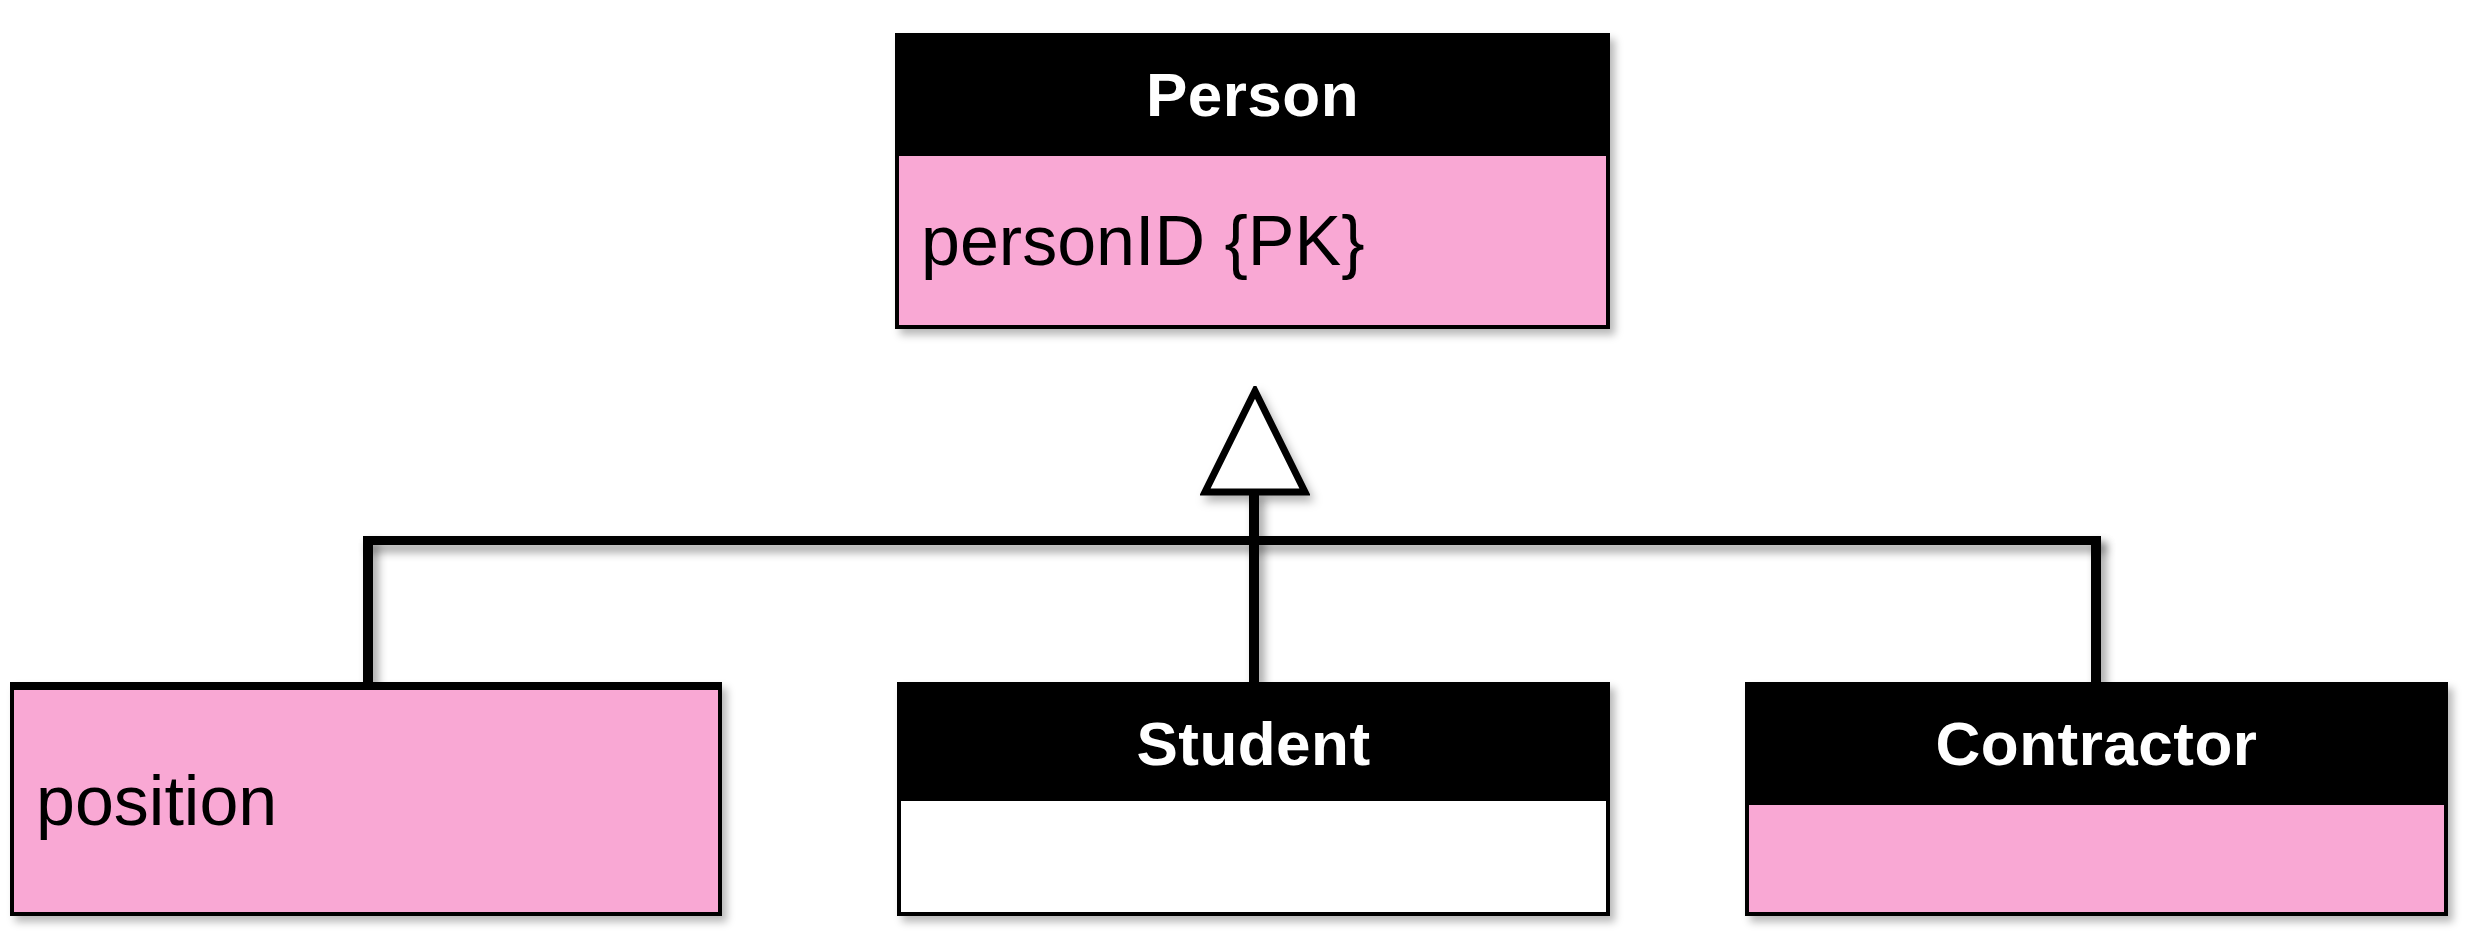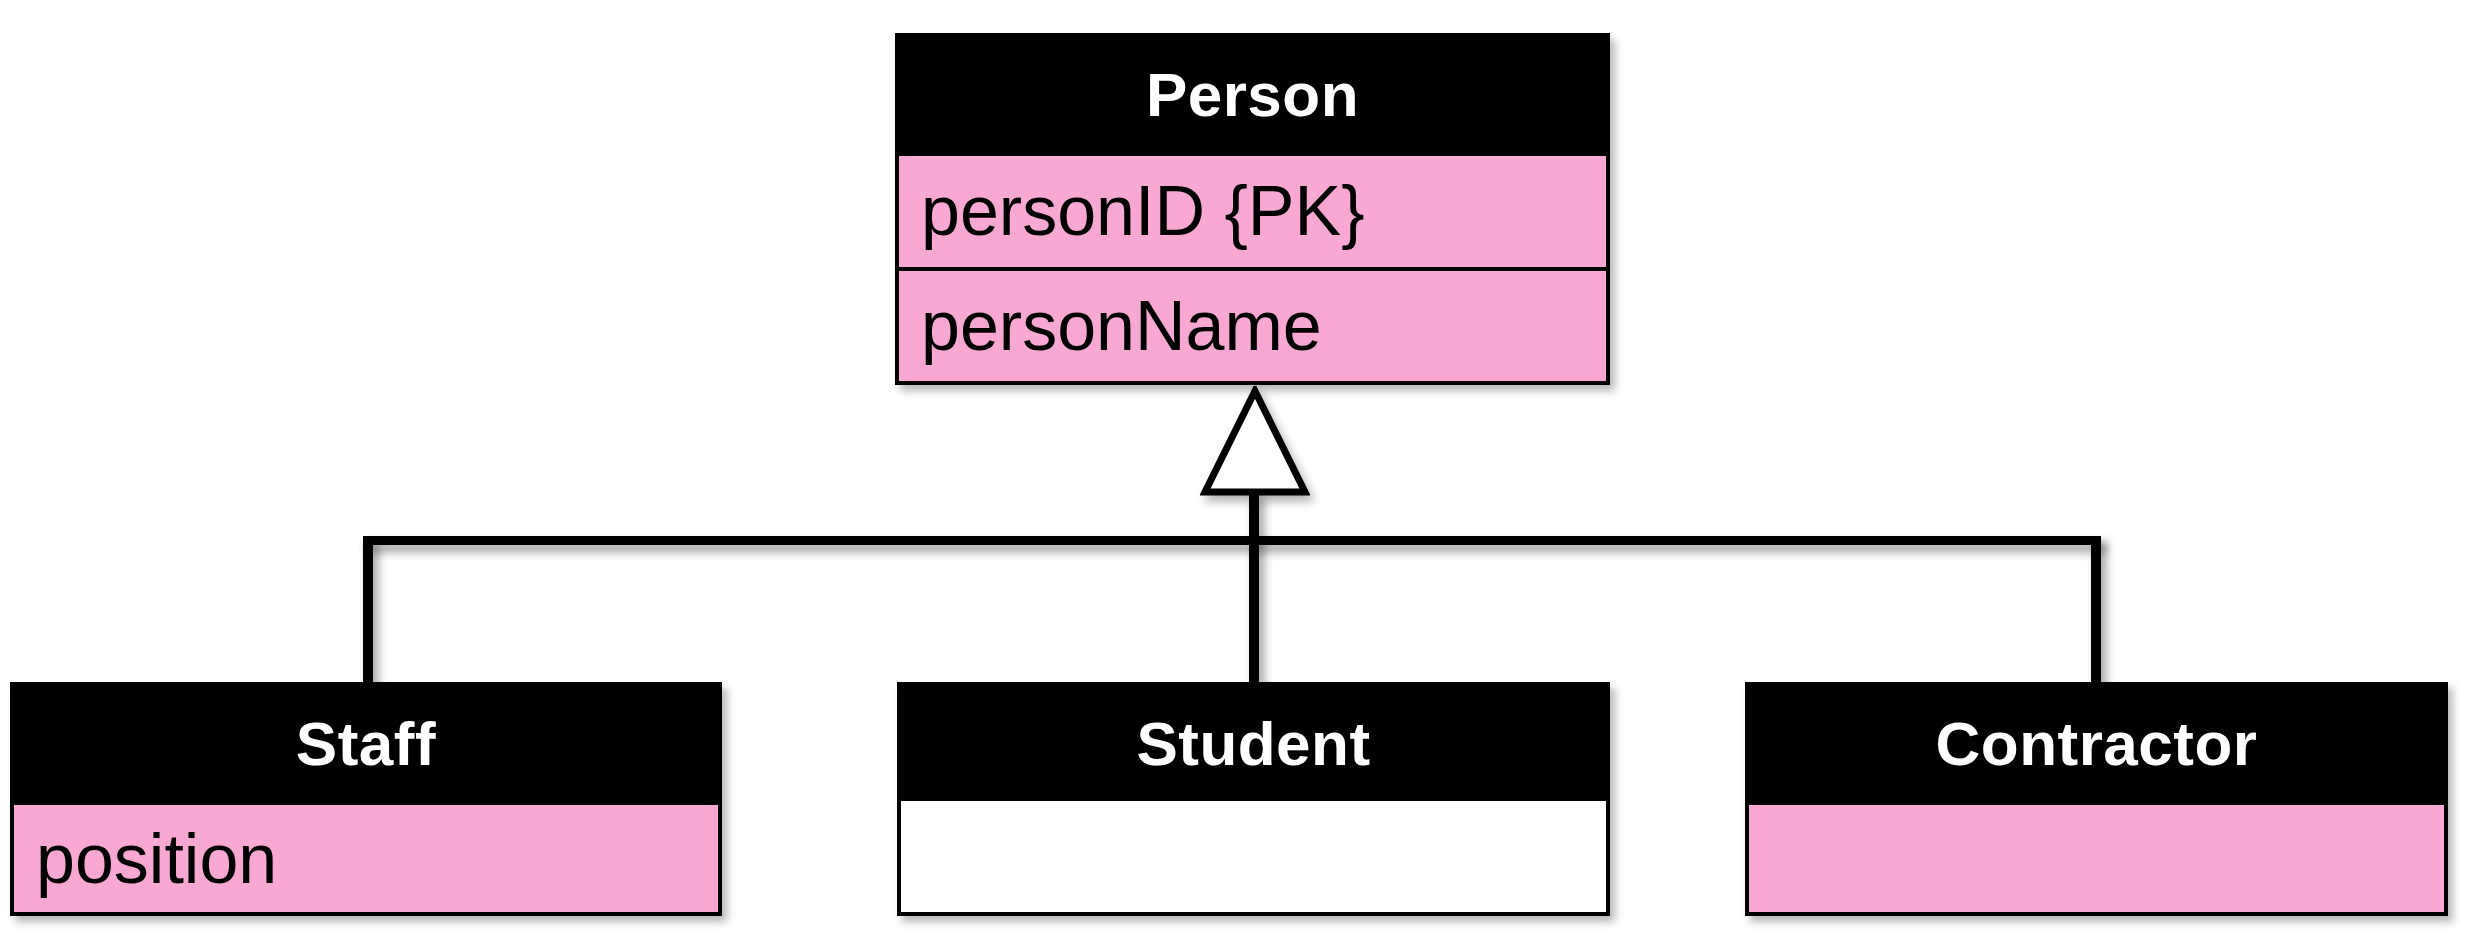--- a/index.html
+++ b/index.html
@@ -57,21 +57,21 @@
     border-top: 4px solid #000000;
     background: #f9a8d4;
     color: #000000;
     font-size: 70px;
     display: flex;
     align-items: center;
     padding-left: 22px;
     white-space: nowrap;
   }
 
-  .box-person     { left: 895px;  top: 33px;  width: 715px; height: 352px; }
+  .box-person     { left: 895px;  top: 33px;  width: 715px; height: 296px; }
   .box-staff      { left: 10px;   top: 682px; width: 712px; height: 234px; }
   .box-student    { left: 897px;  top: 682px; width: 713px; height: 234px; gap: 34px; }
   .box-contractor { left: 1745px; top: 682px; width: 703px; height: 234px; }
 </style>
 </head>
 <body>
 
 <div class="canvas">
 
   <div class="connector stem-line"></div>
@@ -83,29 +83,23 @@
     <polygon points="55,5 105,106 5,106" fill="#ffffff" stroke="#000000" stroke-width="7" stroke-linejoin="miter"></polygon>
   </svg>
 
   <section class="class-box box-person">
     <div class="hdr">
       <span>Person</span>
     </div>
     <div class="row">
       <span>personID {PK}</span>
     </div>
-    <div class="row">
-      <span>personName</span>
-    </div>
   </section>
 
   <section class="class-box box-staff">
-    <div class="hdr">
-      <span>Staff</span>
-    </div>
     <div class="row">
       <span>position</span>
     </div>
   </section>
 
   <section class="class-box box-student">
     <div class="hdr">
       <span>Student</span>
     </div>
   </section>

